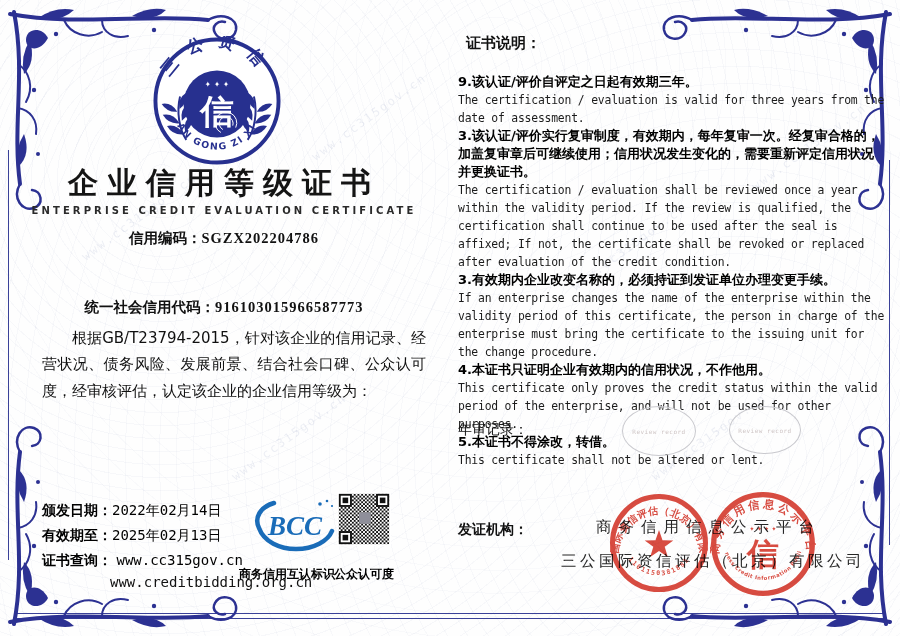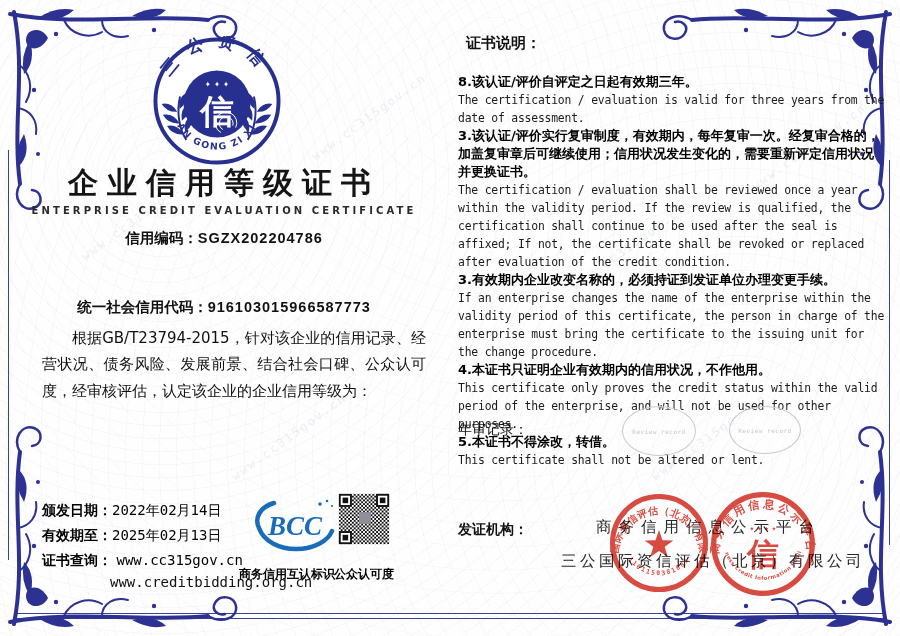--- a/index.html
+++ b/index.html
@@ -20,21 +20,21 @@
   .rule-right{left:889px;top:160px;height:385px;width:0;border-left:1.5px solid #3a4198;}
   .rule-bottom{left:16px;width:868px;bottom:17px;height:4px;
       border-top:1.6px solid #3a4198;border-bottom:1.6px solid #3a4198;}
   
   .title-cn{left:34px;top:163px;width:380px;text-align:center;
       font-family:"Liberation Serif","DejaVu Serif",serif;font-weight:900;
       font-size:30px;letter-spacing:9px;color:#141414;white-space:nowrap;}
   .title-en{left:30px;top:205px;width:388px;text-align:center;font-size:10px;
       font-weight:700;letter-spacing:3.1px;color:#2a2a2a;white-space:nowrap;}
   .code-line{left:34px;width:380px;text-align:center;font-size:14.5px;font-weight:700;white-space:nowrap;}
-  .code-line .val{font-family:Liberation Sans, sans-serif;font-weight:700;letter-spacing:1px;}
+  .code-line .val{font-family:Liberation Serif, serif;font-weight:700;letter-spacing:1px;}
   .credit-line{top:229px;}
   .social-line{top:298px;}
   .statement{left:42px;top:325px;width:384px;font-size:15px;line-height:1.76;
       text-align:justify;text-indent:2em;color:#101010;font-weight:500;}
   .rating{left:34px;top:398px;width:380px;text-align:center;padding-left:30px;box-sizing:border-box;
       font-family:"Liberation Serif","DejaVu Serif",serif;font-weight:900;
       font-size:52px;letter-spacing:30px;color:#d5272b;}
   .info-row{left:42px;font-size:14px;white-space:nowrap;}
   .info-row .lbl{font-weight:700;color:#000;}
   .info-row .val{font-family:"DejaVu Sans Mono",monospace;color:#000;}
@@ -199,21 +199,21 @@
       <rect x="3" y="23" width="3" height="3"></rect>
     </g>
     <rect x="12" y="11" width="6" height="6" rx="1" fill="#8f8f9a"></rect>
   </svg>
 
   <div class="abs small-cap" style="left:227px;top:566px;width:120px">商务信用互认标识</div>
   <div class="abs small-cap" style="left:329px;top:566px;width:70px">公众认可度</div>
 
   <div class="abs instr">
     <p class="instr-head">证书说明：</p>
-    <div class="item-cn">8.该认证/评价自评定之日起有效期三年。</div>
+    <div class="item-cn">9.该认证/评价自评定之日起有效期三年。</div>
     <div class="item-en">The certification / evaluation is valid for three years from the date of assessment.</div>
     <div class="item-cn">3.该认证/评价实行复审制度，有效期内，每年复审一次。经复审合格的，加盖复审章后可继续使用；信用状况发生变化的，需要重新评定信用状况并更换证书。</div>
     <div class="item-en">The certification / evaluation shall be reviewed once a year within the validity period. If the review is qualified, the certification shall continue to be used after the seal is affixed; If not, the certificate shall be revoked or replaced after evaluation of the credit condition.</div>
     <div class="item-cn">3.有效期内企业改变名称的，必须持证到发证单位办理变更手续。</div>
     <div class="item-en">If an enterprise changes the name of the enterprise within the validity period of this certificate, the person in charge of the enterprise must bring the certificate to the issuing unit for the change procedure.</div>
     <div class="item-cn">4.本证书只证明企业有效期内的信用状况，不作他用。</div>
     <div class="item-en">This certificate only proves the credit status within the valid period of the enterprise, and will not be used for other purposes.</div>
     <div class="item-cn">5.本证书不得涂改，转借。</div>
     <div class="item-en">This certificate shall not be altered or lent.</div>
   </div>

